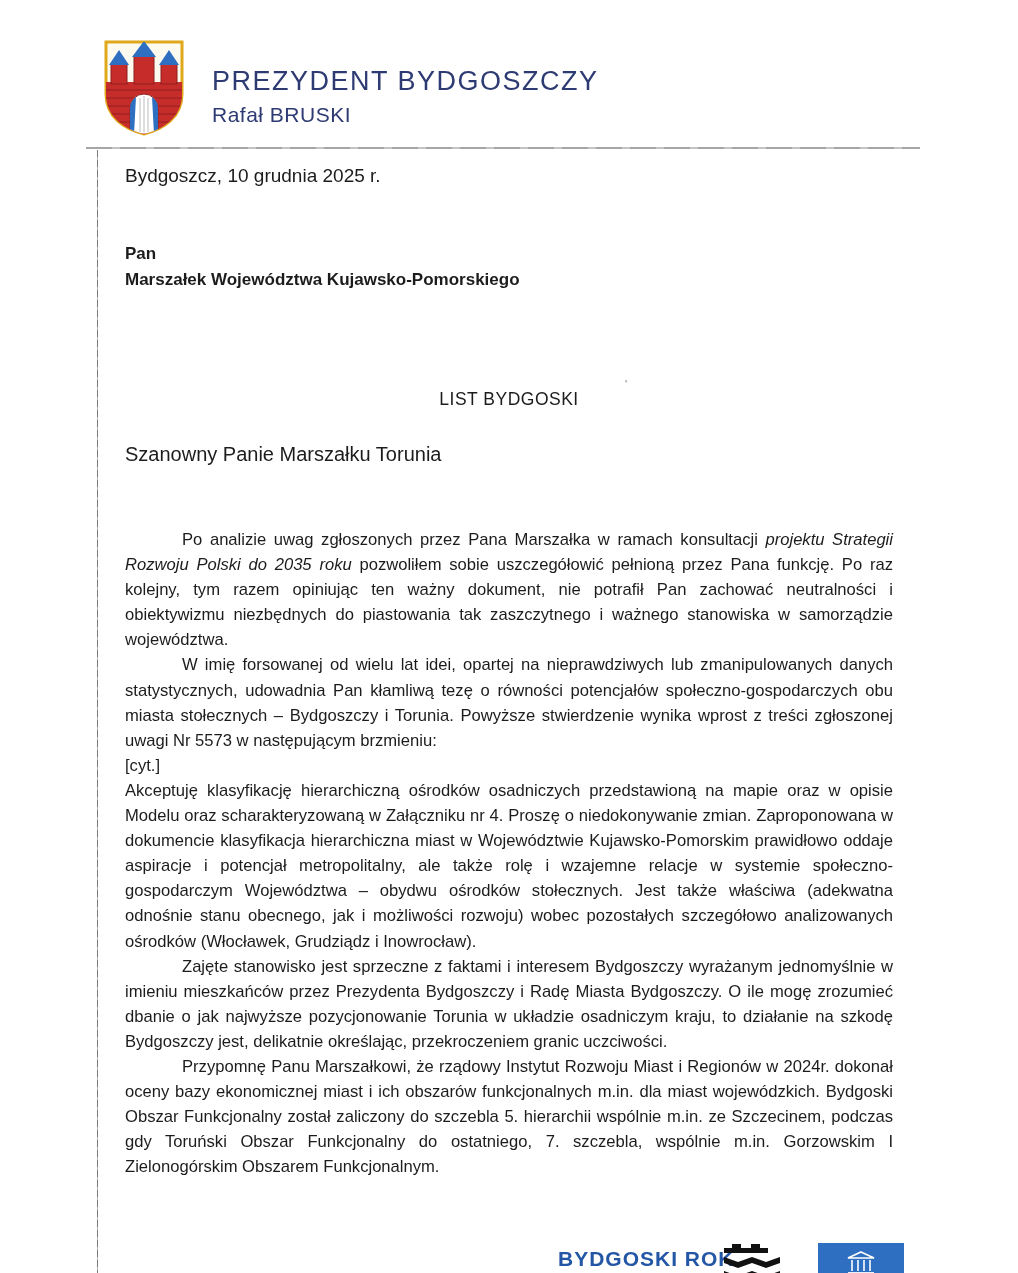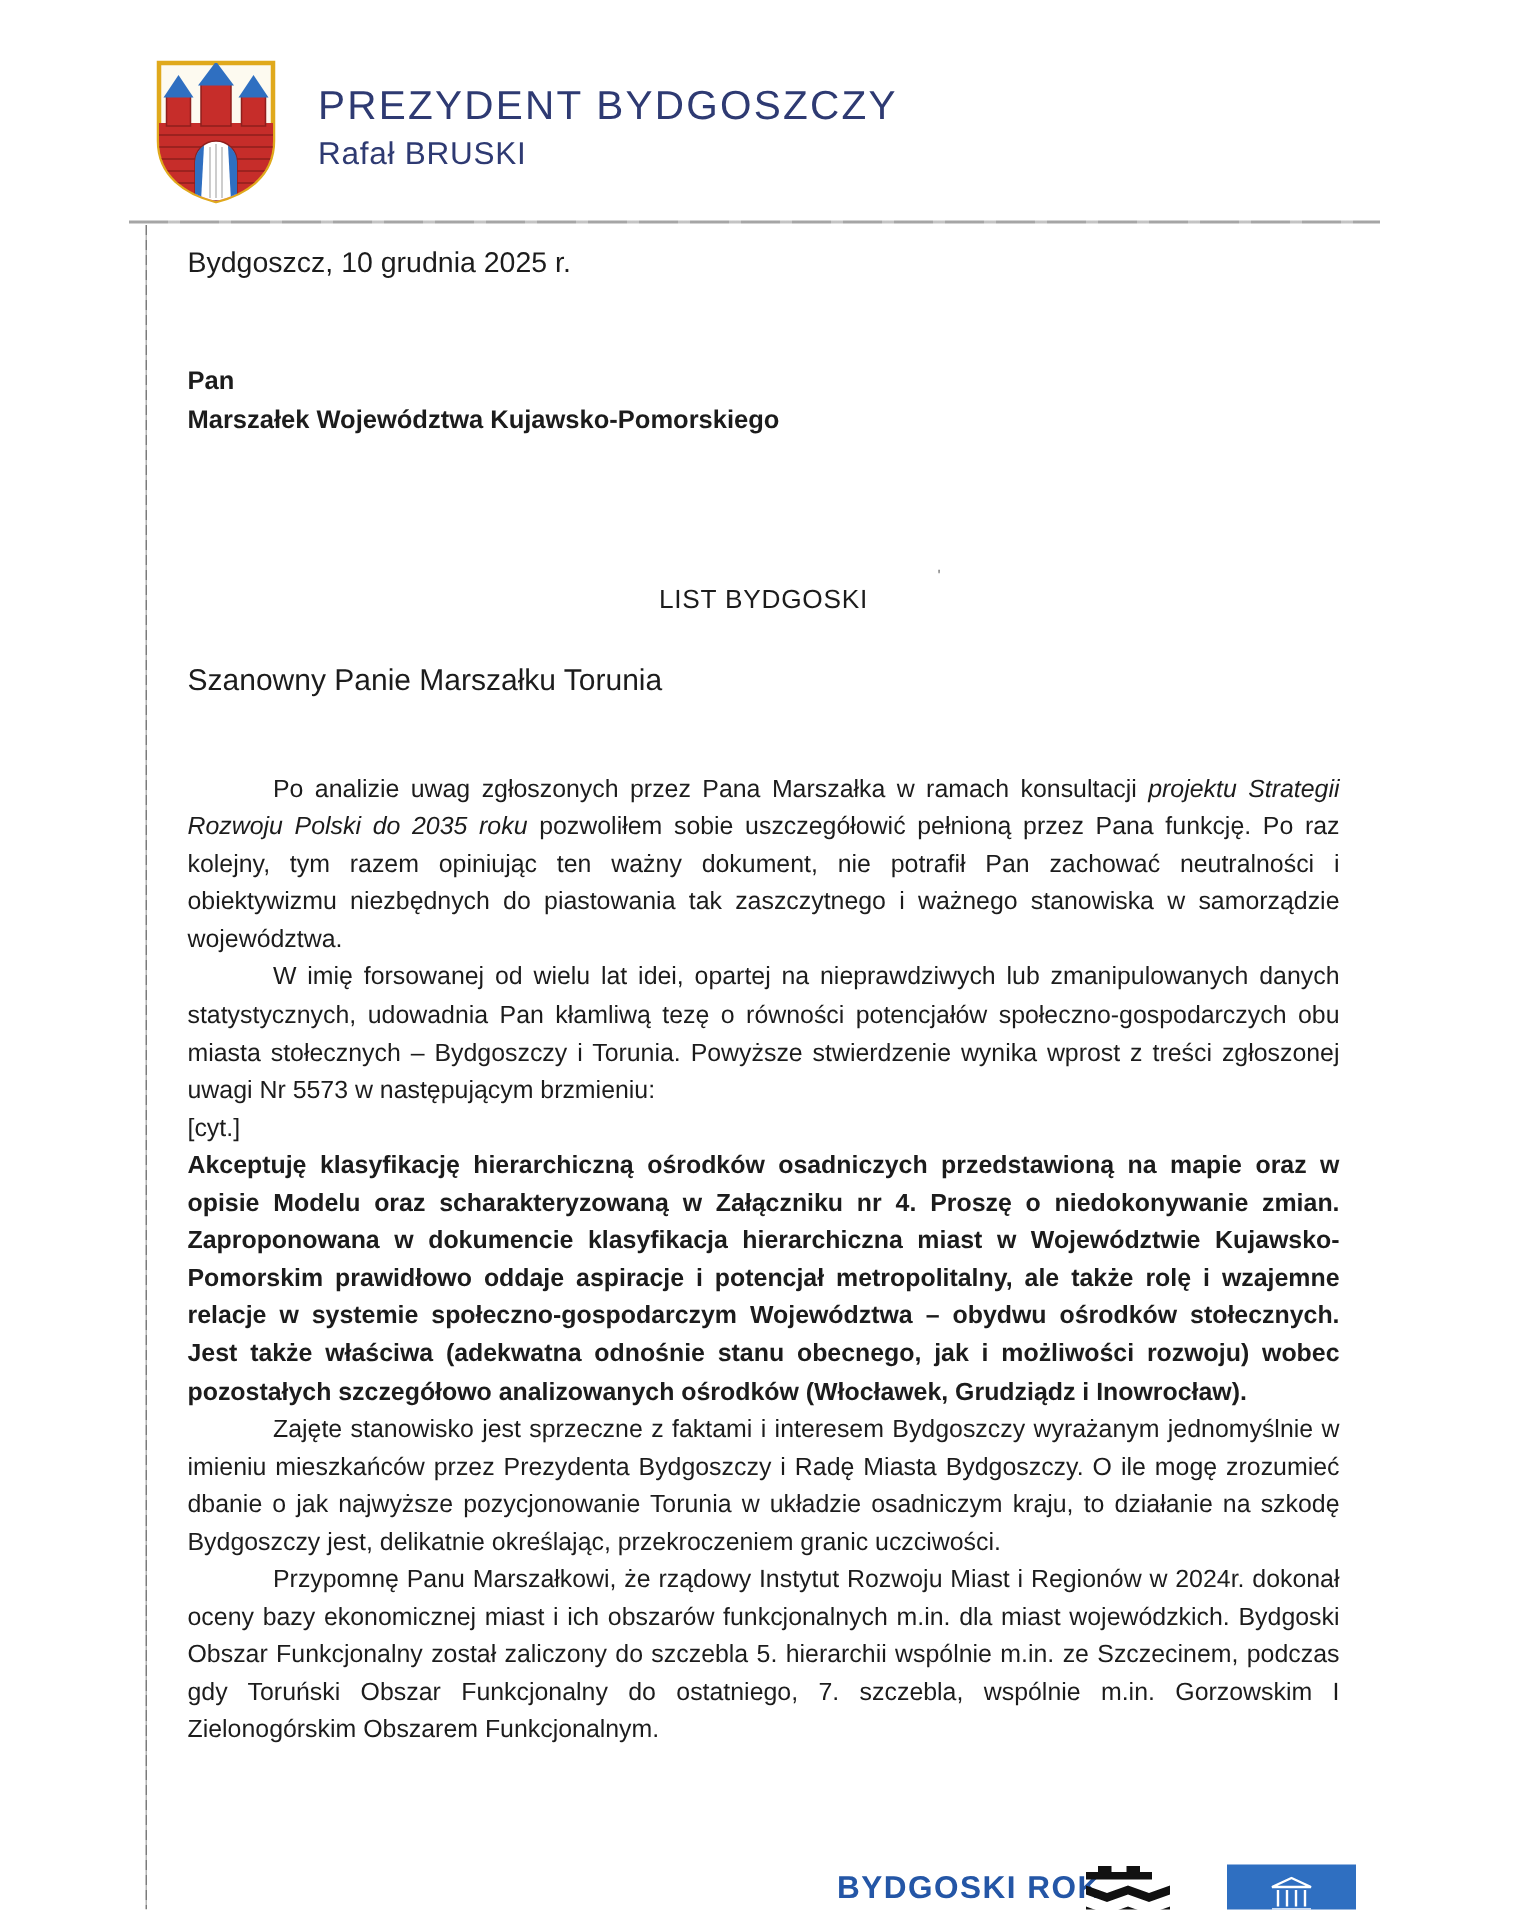--- a/index.html
+++ b/index.html
@@ -7,21 +7,21 @@
     width:1018px;height:1273px;
     background:#ffffff;
     font-family:"Liberation Sans","DejaVu Sans",sans-serif;
     position:relative;
     overflow:hidden;
     color:#1c1c1c;
   }
   .page{position:absolute;inset:0;overflow:hidden;}
 
   
-  .letterhead{position:absolute;top:36px;left:98px;display:flex;align-items:flex-start;}
+  .letterhead{position:absolute;top:36px;left:98px;display:flex;align-items:center;}
   .crest{width:92px;height:102px;flex:0 0 auto;}
   .head-text{margin-left:22px;margin-top:18px;color:#2e3a72;}
   .head-title{font-size:27px;letter-spacing:1.5px;font-weight:400;line-height:1.2;}
   .head-name{font-size:21px;letter-spacing:0.5px;font-weight:400;margin-top:5px;}
 
   .head-rule{
     position:absolute;top:147px;left:86px;width:834px;height:2px;
     background:repeating-linear-gradient(to right,#8f8f8f 0 26px,#b5b5b5 26px 34px);
     opacity:.8;
   }
@@ -32,24 +32,24 @@
   }
 
   
   .content{position:absolute;left:125px;top:163px;width:768px;}
   .dateline{font-size:19px;line-height:26px;}
   .addressee{margin-top:52px;font-weight:bold;font-size:17px;line-height:26px;}
   .stray-mark{position:absolute;left:500px;top:215px;font-size:11px;color:#777;}
   .doc-title{margin-top:96px;text-align:center;font-size:17.5px;letter-spacing:.5px;}
   .salutation{margin-top:33px;font-size:20px;}
 
-  .body-text{margin-top:47px;font-size:16.6px;line-height:25.1px;text-align:justify;}
+  .body-text{margin-top:61px;font-size:16.6px;line-height:25.1px;text-align:justify;}
   .body-text p{margin:0;}
   .indent{text-indent:57px;}
-  .quote-bold{font-weight:bold;}
+  .quote-bold{font-weight:normal;}
   .em{font-style:italic;}
 
   
   .footer-partner{
     position:absolute;left:558px;top:1247px;
     font-size:21px;font-weight:bold;color:#2456a6;letter-spacing:1px;
     font-family:"Liberation Sans",sans-serif;
   }
   .footer-blacklogo{position:absolute;left:722px;top:1241px;}
   .footer-unesco{

